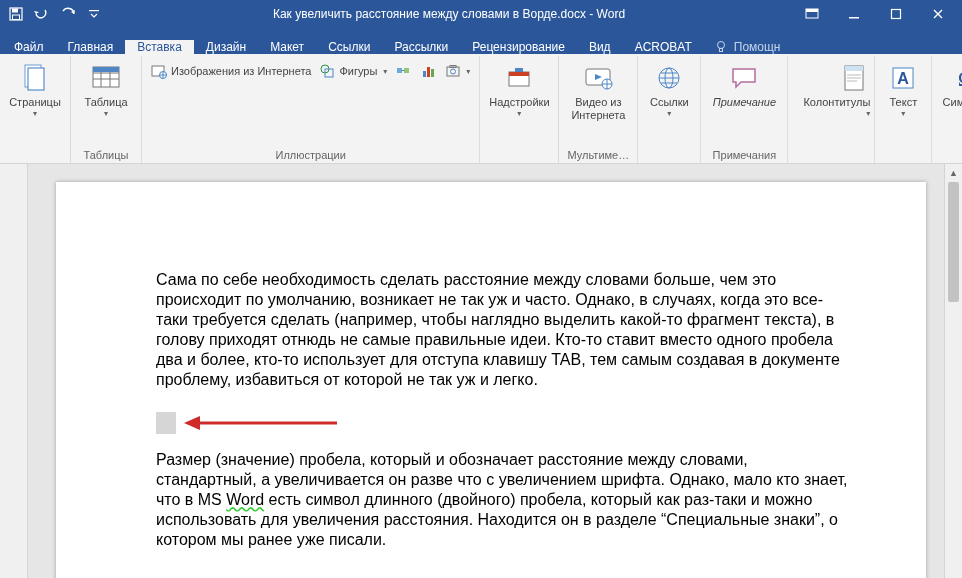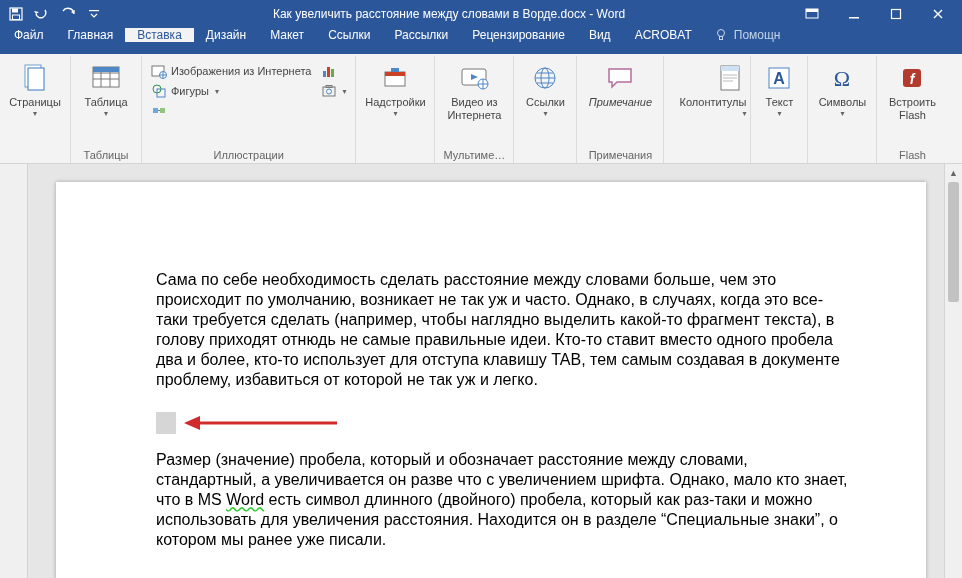--- a/index.html
+++ b/index.html
@@ -5,36 +5,36 @@
   * { box-sizing: border-box; margin: 0; padding: 0; }
   body { font-family: "Segoe UI", Tahoma, sans-serif; font-size: 12px; background: #fff; width: 962px; height: 578px; overflow: hidden; }
 
   .titlebar { background: #2b579a; color: #fff; height: 28px; display: flex; align-items: center; padding: 0 4px; }
   .qat { display: flex; align-items: center; gap: 2px; }
   .qat-btn { width: 24px; height: 24px; display: flex; align-items: center; justify-content: center; }
   .title-text { flex: 1; text-align: center; font-size: 12px; color: #fff; white-space: nowrap; overflow: hidden; }
   .wincontrols { display: flex; align-items: center; gap: 2px; margin-left: auto; }
   .winbtn { width: 40px; height: 28px; display: flex; align-items: center; justify-content: center; }
 
-  .tabbar { background: #2b579a; color: #fff; height: 26px; display: flex; align-items: flex-start; padding-left: 2px; }
+  .tabbar { background: #2b579a; color: #fff; height: 26px; display: flex; align-items: flex-end; padding-left: 2px; }
   .tab { padding: 0 12px; display: flex; align-items: center; font-size: 12px; color: #fff; cursor: pointer; }
   .tab.active { background: #f3f3f3; color: #2b579a; }
   .tell-me { display: flex; align-items: center; gap: 6px; margin-left: 10px; color: #c5d4ea; }
 
   .ribbon { background: #f3f3f3; height: 110px; border-bottom: 1px solid #d4d4d4; display: flex; align-items: stretch; padding: 2px 0 0 0; }
   .group { display: flex; flex-direction: column; border-right: 1px solid #dcdcdc; padding: 2px 4px 0 4px; }
   .group-body { flex: 1; display: flex; align-items: flex-start; }
   .group-label { text-align: center; font-size: 11px; color: #666; padding: 2px 0; }
 
   .bigbtn { display: flex; flex-direction: column; align-items: center; justify-content: flex-start; width: 62px; padding-top: 4px; cursor: pointer; }
   .bigbtn .icon { width: 32px; height: 32px; display: flex; align-items: center; justify-content: center; }
   .bigbtn .lbl { font-size: 11px; color: #444; text-align: center; margin-top: 2px; line-height: 13px; }
   .bigbtn .caret { font-size: 8px; color: #666; }
 
-  .smallcol { display: flex; flex-direction: column; gap: 2px; padding: 4px 2px; }
+  .smallcol { display: flex; flex-direction: row; gap: 2px; padding: 4px 2px; }
   .smallbtn { display: flex; align-items: center; gap: 4px; font-size: 11px; color: #444; padding: 1px 3px; cursor: pointer; white-space: nowrap; }
 
   .docarea { background: #e6e6e6; height: 414px; display: flex; position: relative; }
   .ruler-v { width: 28px; background: #f0f0f0; border-right: 1px solid #d4d4d4; }
   .docwrap { flex: 1; overflow: auto; padding: 18px 0 0 28px; }
   .page { background: #fff; width: 870px; min-height: 600px; box-shadow: 0 0 4px rgba(0,0,0,0.3); padding: 88px 74px 40px 100px; }
   .para { font-family: Arial, sans-serif; font-size: 16px; color: #000; line-height: 1.25; margin-bottom: 20px; }
   .ms-word { text-decoration: underline; text-decoration-color: #33cc33; text-decoration-style: wavy; }
   .arrow-block { display: flex; align-items: center; margin: 14px 0 14px 0; height: 26px; }
   .cursor-rect { width: 20px; height: 22px; background: #d6d6d6; }

